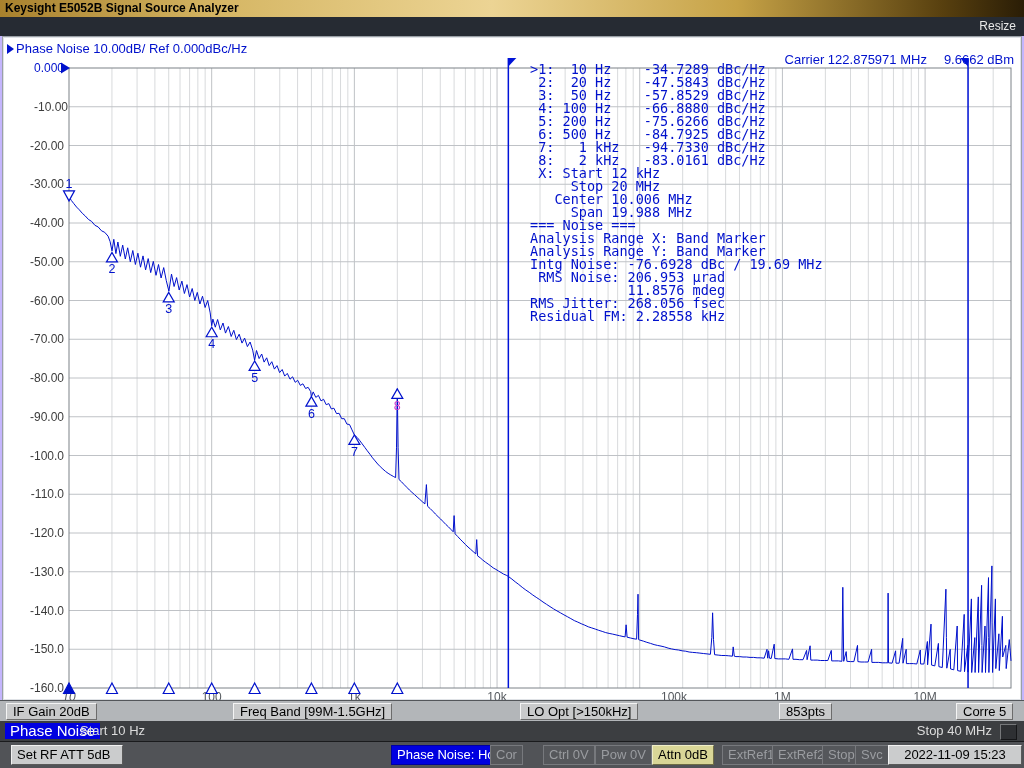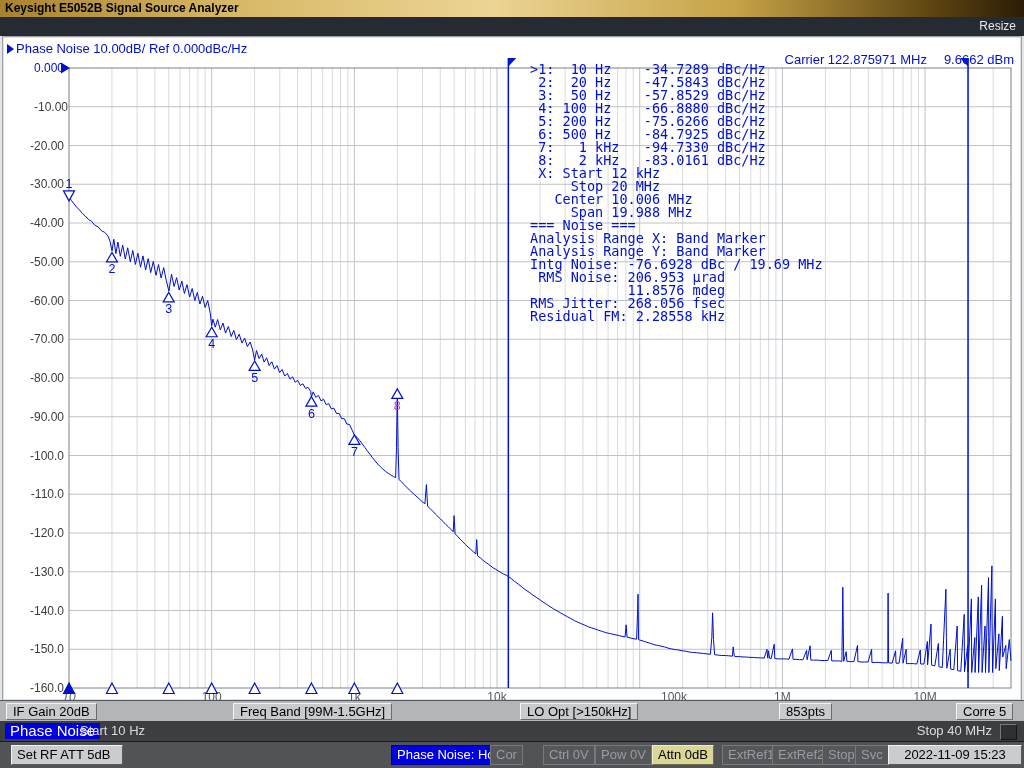--- a/index.html
+++ b/index.html
@@ -1,16 +1,16 @@
 <!DOCTYPE html>
 <html><head>
 <meta charset="utf-8">
 <style>
   html,body{margin:0;padding:0;background:#000;}
-  .screen{position:relative;width:1024px;height:768px;background:#e5e5e5;overflow:hidden;
+  .screen{position:relative;width:1024px;height:768px;background:#c4b5fd;overflow:hidden;
           font-family:"Liberation Sans",sans-serif;}
   
   .titlebar{position:absolute;left:0;top:0;width:1024px;height:17px;
     background:linear-gradient(to right,#a8812d 0%,#d6b765 22%,#ecd494 48%,#c6a246 72%,#58400f 92%,#2a1d06 100%);
     color:#000;font-size:12px;font-weight:bold;line-height:17px;padding-left:5px;box-sizing:border-box;}
   .menubar{position:absolute;left:0;top:17px;width:1024px;height:19px;background:#262b33;}
   .resize{position:absolute;right:8px;top:0;height:19px;line-height:19px;color:#e8e8e8;font-size:12px;}
   
   .graph-window{position:absolute;left:2px;top:36px;width:1018px;height:663px;background:#ffffff;
     border:1px solid #9aa0a6;box-shadow:inset 0 0 0 1px #dfe2e6;}

